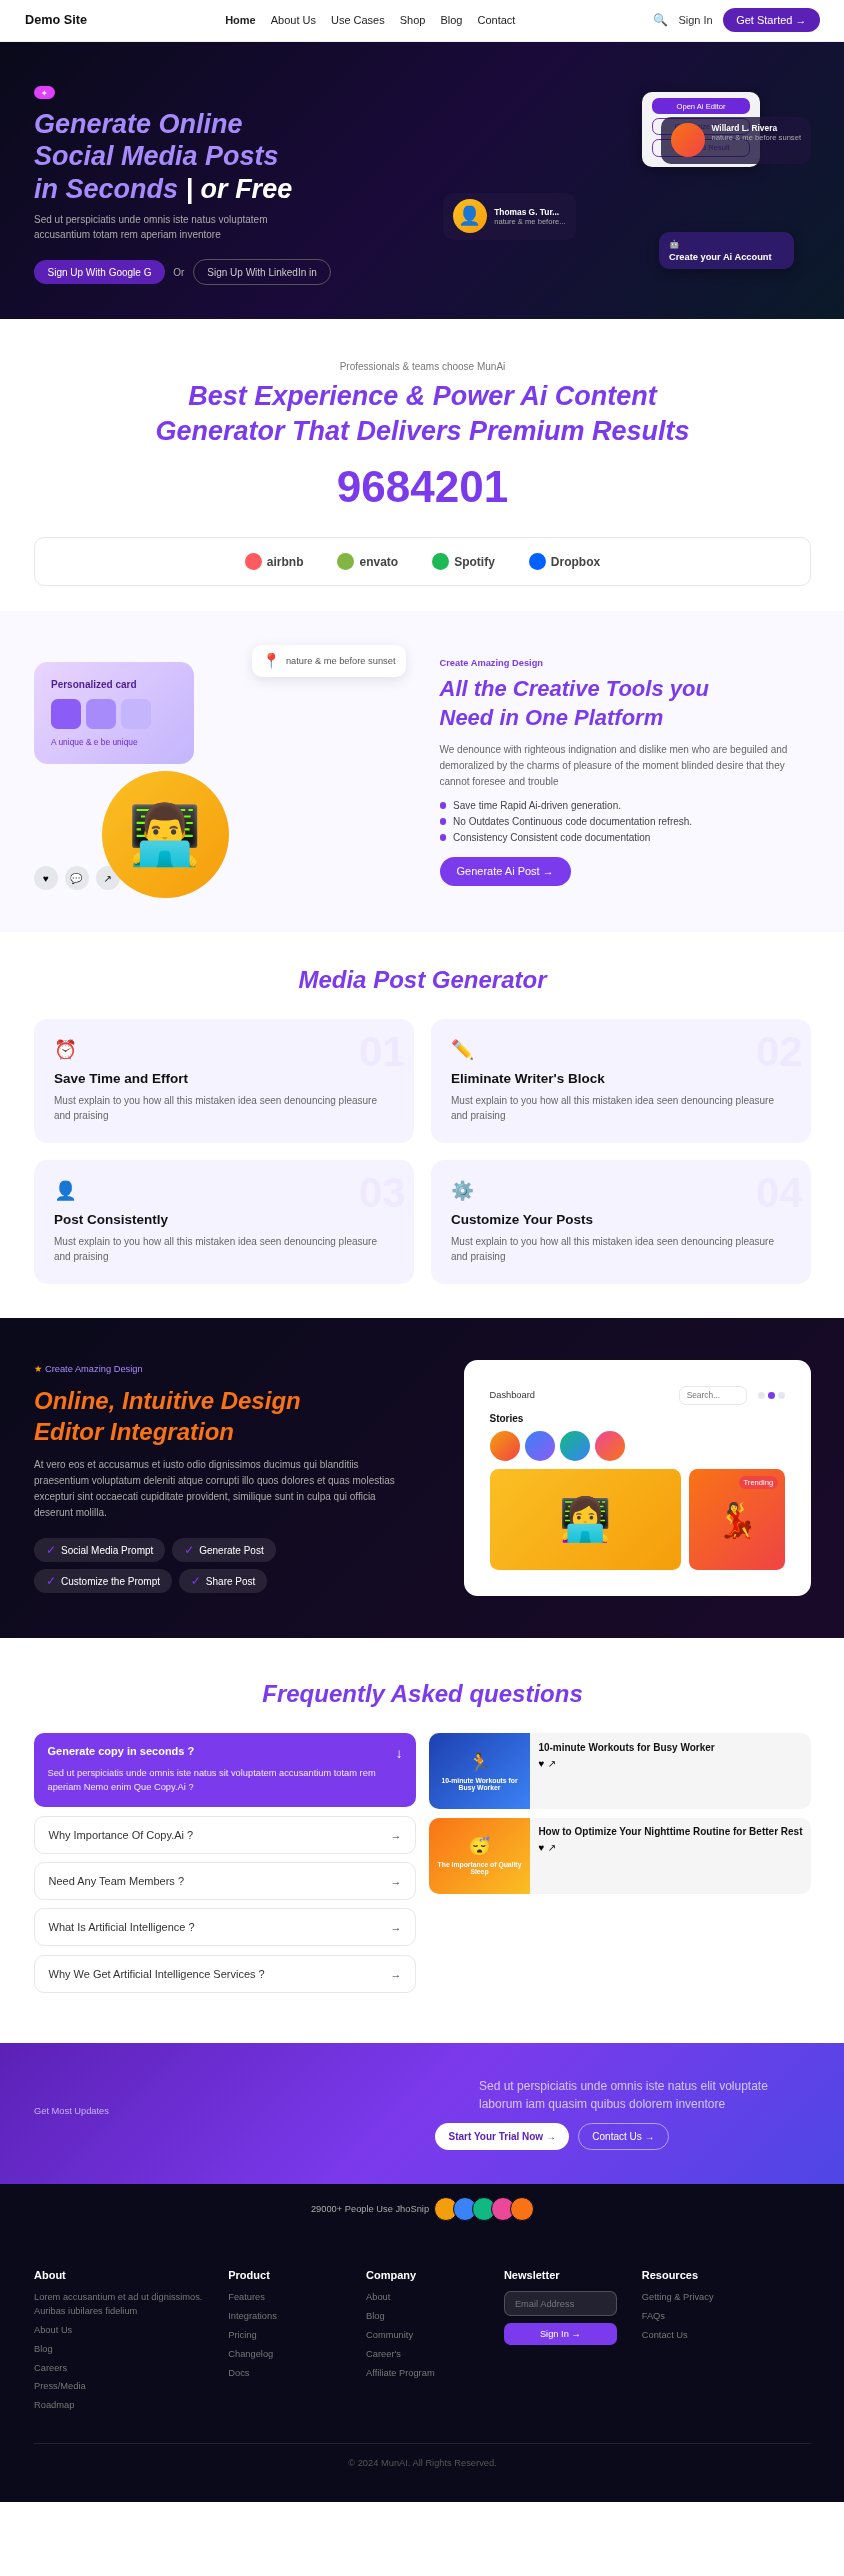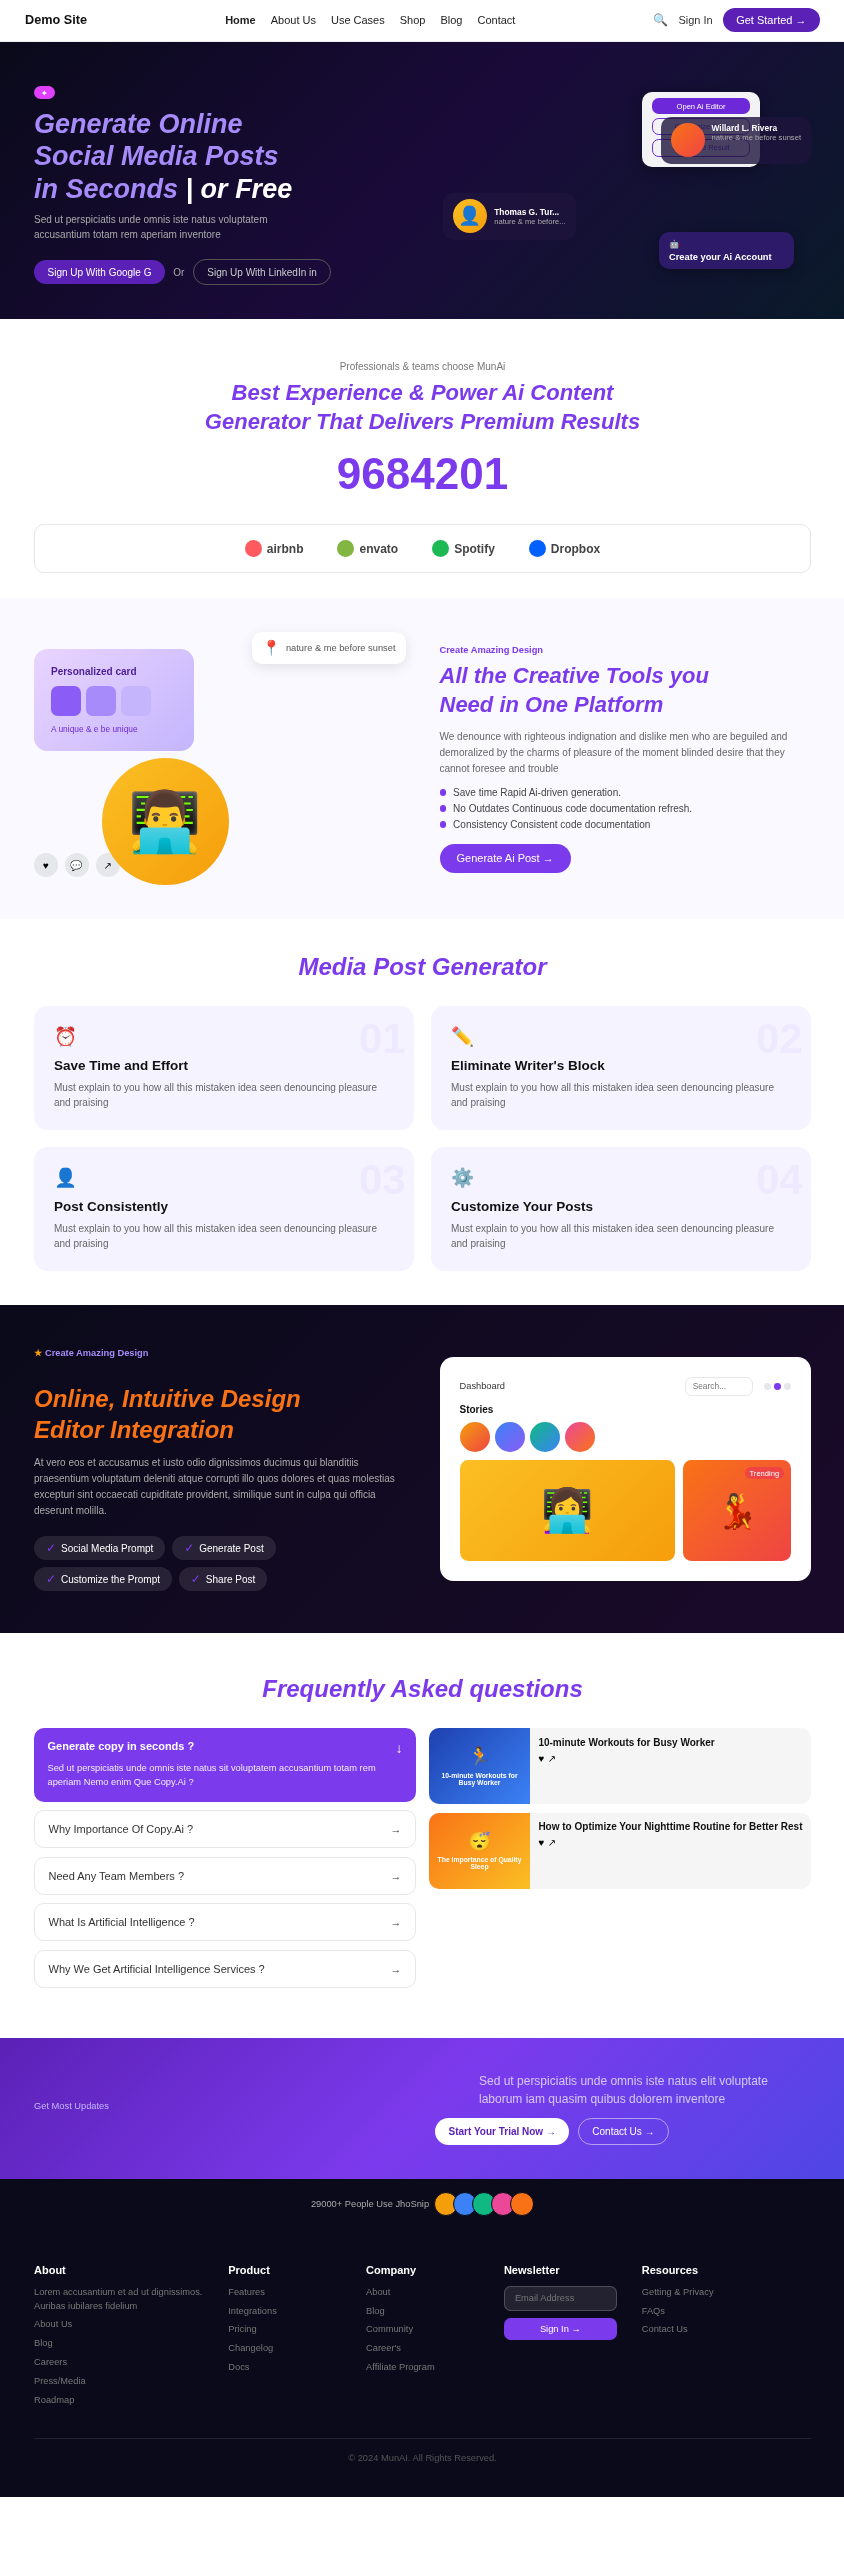--- a/index.html
+++ b/index.html
@@ -43,21 +43,21 @@
       min-width: 118px;
     }
     .hero-card.top { top: 0; right: 51px; z-index: 3; }
     .hero-card.bottom { bottom: 8.4px; right: 17px; z-index: 3; background: #2d1b69; color: #fff; }
     .card-btn { background: #6d28d9; color: #fff; border: none; border-radius: 6.8px; padding: 3.4px 6.8px; font-size: 7.6px; cursor: pointer; display: block; width: 100%; margin-bottom: 3.4px; }
     .card-btn.outline { background: transparent; border: 0.8px solid #6d28d9; color: #6d28d9; }
 
     
     .brands-section { padding: 42px 34px 25px; text-align: center; }
     .brands-subtitle { font-size: 10px; color: #777; margin-bottom: 6.8px; }
-    .brands-title { font-size: 22px; font-weight: 700; color: #111; line-height: 1.3; margin-bottom: 13px; }
+    .brands-title { font-size: 27px; font-weight: 700; color: #111; line-height: 1.3; margin-bottom: 13px; }
     .brands-title span { color: #7c3aed; font-style: italic; }
     .brands-number { font-size: 44px; font-weight: 800; color: #7c3aed; margin: 8.4px 0 25px; }
     .brands-logos { display: flex; justify-content: center; gap: 34px; align-items: center; border: 0.8px solid #e5e7eb; border-radius: 10px; padding: 15px 34px; flex-wrap: wrap; }
     .brand-item { display: flex; align-items: center; gap: 5px; font-size: 12px; font-weight: 600; color: #444; }
     .brand-icon { width: 17px; height: 17px; border-radius: 50%; }
     .brand-icon.airbnb { background: #ff5a5f; }
     .brand-icon.envato { background: #82b541; }
     .brand-icon.spotify { background: #1db954; border-radius: 50%; }
     .brand-icon.dropbox { background: #0061ff; }
 
@@ -81,29 +81,29 @@
     .media-cards { display: grid; grid-template-columns: 1fr 1fr; gap: 17px; }
     .media-card { background: #f5f3ff; border-radius: 13.5px; padding: 20px; position: relative; overflow: hidden; }
     .media-card-icon { font-size: 18.6px; margin-bottom: 10px; color: #7c3aed; }
     .media-card h3 { font-size: 13.5px; font-weight: 700; color: #111; margin-bottom: 6.8px; }
     .media-card p { font-size: 10px; color: #666; line-height: 1.5; }
     .card-watermark { position: absolute; right: 8.4px; top: 8.4px; font-size: 42px; font-weight: 900; color: rgba(124,58,237,0.05); }
 
     
     .editor-section { background: linear-gradient(135deg, #0a0a1a, #1a0a2a); padding: 42px 34px; display: flex; gap: 34px; align-items: center; }
     .editor-left { flex: 1; }
-    .editor-badge { font-size: 9.3px; color: #a78bfa; margin-bottom: 25px; font-weight: bold; }
+    .editor-badge { font-size: 9.3px; color: #a78bfa; margin-bottom: 11px; }
     .editor-title { font-size: 24px; font-weight: 700; color: #fff; line-height: 1.3; margin-bottom: 10px; }
     .editor-title span { color: #f97316; font-style: italic; }
     .editor-desc { font-size: 10px; color: #aaa; line-height: 1.6; margin-bottom: 17px; }
     .editor-tags { display: flex; flex-wrap: wrap; gap: 6.8px; }
     .editor-tag { display: flex; align-items: center; gap: 5px; background: rgba(255,255,255,0.1); color: #fff; border-radius: 17px; padding: 5px 12px; font-size: 10px; }
     .tag-check { color: #7c3aed; font-size: 12px; }
     .editor-right { flex: 1; }
-    .dashboard-mock { background: #fff; border-radius: 13.5px; padding: 20px; }
+    .dashboard-mock { background: #fff; border-radius: 13.5px; padding: 26px; margin-left: 24px; }
     .dash-header { display: flex; justify-content: space-between; align-items: center; margin-bottom: 8.4px; font-size: 9.3px; color: #333; }
     .dash-dots { display: flex; gap: 3.4px; }
     .dash-dot { width: 6.8px; height: 6.8px; border-radius: 50%; background: #e5e7eb; }
     .dash-stories { font-size: 10px; font-weight: 600; margin-bottom: 6.8px; color: #111; }
     .dash-avatars { display: flex; gap: 5px; margin-bottom: 8.4px; }
     .dash-av { width: 30px; height: 30px; border-radius: 50%; }
     .dash-av.a1 { background: linear-gradient(135deg, #f59e0b, #ef4444); }
     .dash-av.a2 { background: linear-gradient(135deg, #3b82f6, #8b5cf6); }
     .dash-av.a3 { background: linear-gradient(135deg, #10b981, #3b82f6); }
     .dash-av.a4 { background: linear-gradient(135deg, #ec4899, #f97316); }

